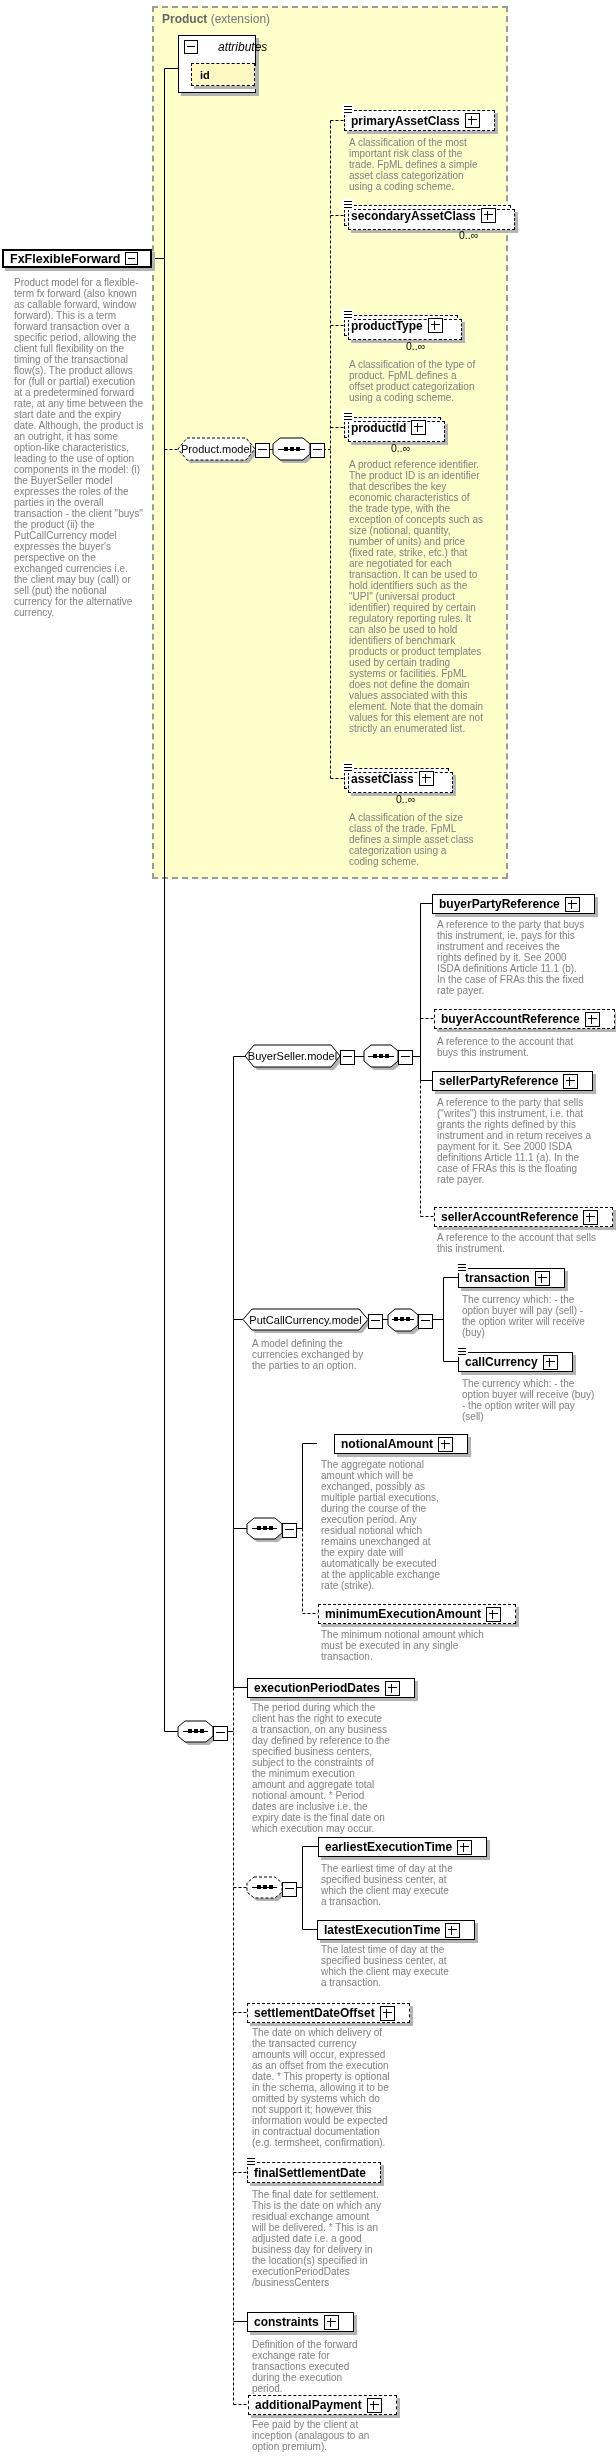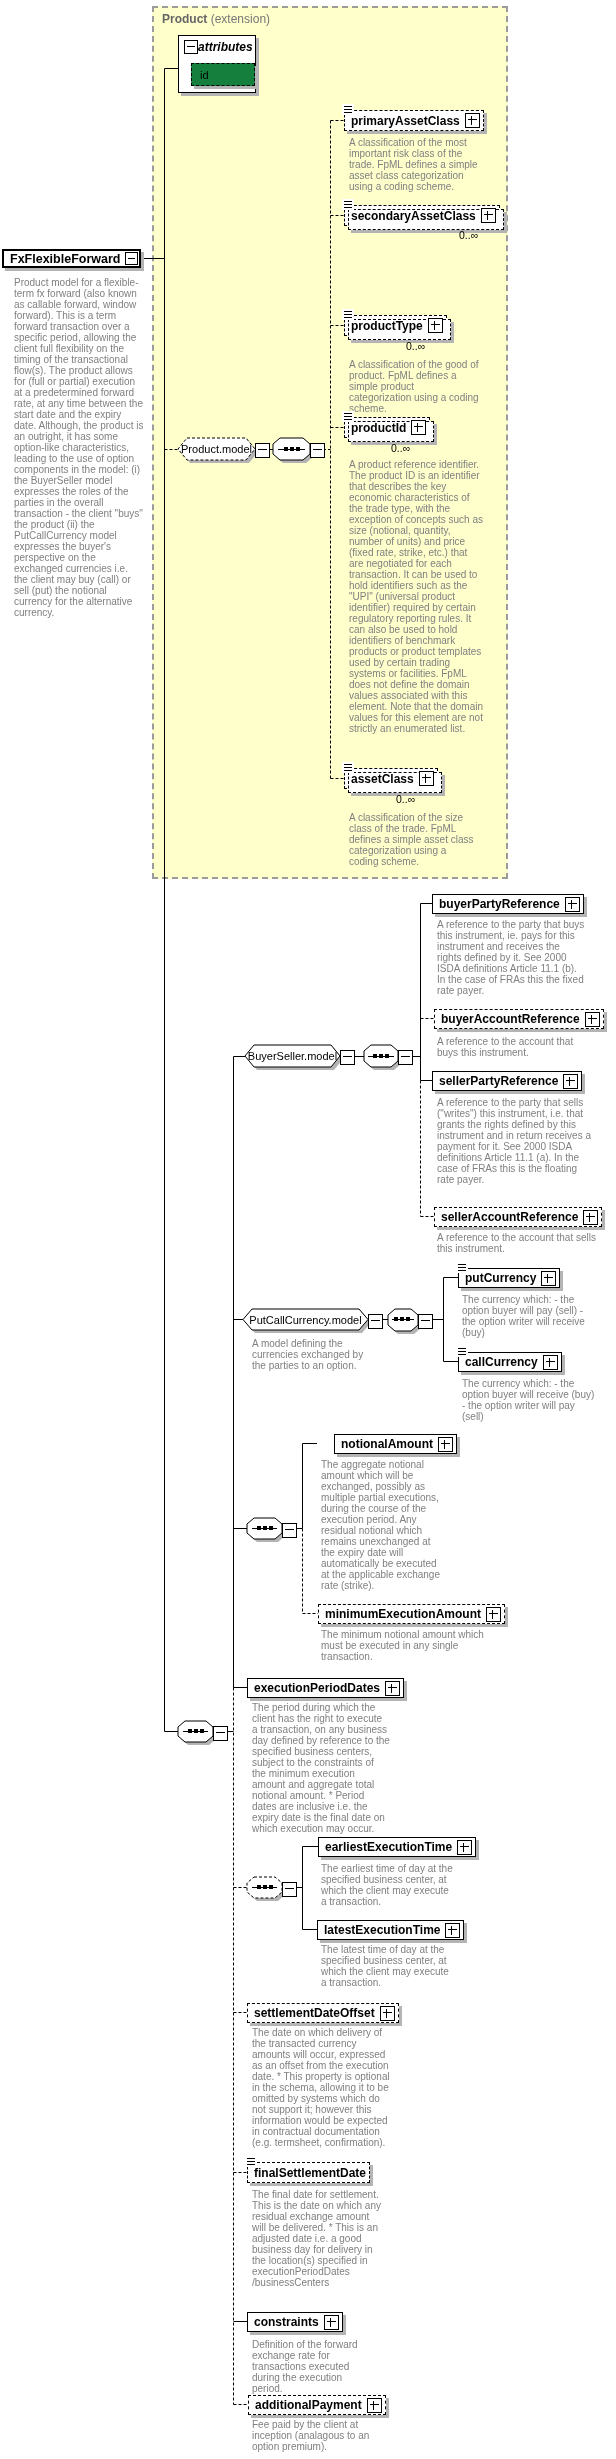--- a/index.html
+++ b/index.html
@@ -12,21 +12,21 @@
     position:absolute; left:152px; top:6px; width:352px; height:869px;
     background:#ffffcc; border:2px dashed #9b9b9b; z-index:1;
   }
   .ext-label { position:absolute; left:8px; top:4px; font-size:12px; color:#777; }
   .ext-label b { color:#666; }
   
   #wires { position:absolute; left:0; top:0; z-index:2; pointer-events:none; }
   
   .el {
     position:absolute; height:18px; background:#fff; border:1px solid #000;
-    display:flex; align-items:center; padding:0 3px 0 6px;
+    display:flex; align-items:center; padding:0 14px 0 6px;
     box-shadow:3px 3px 0 #b4b4b4; z-index:3; white-space:nowrap;
   }
   .el .lbl { font-weight:bold; font-size:12px; color:#000; }
   .el.dash { border-style:dashed; }
   .el.root { border-width:2px; height:15px; width:126px;text-align:center; }
   
   .el.stacked { box-shadow:none; }
   .el.stacked::after {
     content:""; position:absolute; left:3px; top:3px; width:100%; height:100%;
     border:1px dashed #000; background:#fff; z-index:-1;
@@ -56,28 +56,28 @@
   
   .hexlbl {
     position:absolute; z-index:3; font-size:11px; color:#000;
     display:flex; align-items:center; justify-content:center; white-space:nowrap;
   }
   
   .attrs {
     position:absolute; left:178px; top:35px; width:76px; height:56px;
     background:#fff; border:1px solid #000; box-shadow:3px 3px 0 #b4b4b4; z-index:3;
   }
-  .attrs .hd { display:flex; align-items:center; gap:0; padding:4px 0 0 5px;font-weight:bold; }
+  .attrs .hd { display:flex; align-items:center; gap:20px; padding:4px 0 0 5px; }
   .attrs .hd .t { font-style:italic; font-size:12px; }
   .attrs .tgl { margin:0; width:12px; height:12px; }
   .idbox {
     position:absolute; left:12px; top:27px; width:54px; height:21px;
-    background:#15803d; border:1px dashed #000; box-shadow:3px 3px 0 #b4b4b4;
+    background:#fef9c3; border:1px dashed #000; box-shadow:3px 3px 0 #b4b4b4;
     display:flex; align-items:center; padding-left:8px;
-    font-weight:normal; font-size:11px;
+    font-weight:bold; font-size:11px;
   }
 </style>
 </head>
 <body>
 
 <div id="stage">
 
   <div class="ext-box">
     <div class="ext-label">
       <b>Product</b>
@@ -237,21 +237,21 @@
     <span class="tgl plus"></span>
   </div>
   <div class="occurs" style="left:459px;top:229px">0..∞</div>
 
   <div class="el dash stacked" style="left:344px;top:315px;height:19px">
     <span class="doc-icon"></span>
     <span class="lbl">productType</span>
     <span class="tgl plus"></span>
   </div>
   <div class="occurs" style="left:406px;top:340px">0..∞</div>
-  <div class="doc" style="left:349px;top:359px;width:130px">A classification of the good of product. FpML defines a simple product categorization using a coding scheme.</div>
+  <div class="doc" style="left:349px;top:359px;width:130px">A classification of the type of product. FpML defines a offset product categorization using a coding scheme.</div>
 
   <div class="el dash stacked" style="left:344px;top:417px;height:19px">
     <span class="doc-icon"></span>
     <span class="lbl">productId</span>
     <span class="tgl plus"></span>
   </div>
   <div class="occurs" style="left:391px;top:442px">0..∞</div>
   <div class="doc" style="left:349px;top:459px;width:135px">A product reference identifier. The product ID is an identifier that describes the key economic characteristics of the trade type, with the exception of concepts such as size (notional, quantity, number of units) and price (fixed rate, strike, etc.) that are negotiated for each transaction. It can be used to hold identifiers such as the "UPI" (universal product identifier) required by certain regulatory reporting rules. It can also be used to hold identifiers of benchmark products or product templates used by certain trading systems or facilities. FpML does not define the domain values associated with this element. Note that the domain values for this element are not strictly an enumerated list.</div>
 
   <div class="el dash stacked" style="left:344px;top:768px;height:19px">
@@ -281,21 +281,21 @@
   <div class="doc" style="left:437px;top:1097px;width:158px">A reference to the party that sells ("writes") this instrument, i.e. that grants the rights defined by this instrument and in return receives a payment for it. See 2000 ISDA definitions Article 11.1 (a). In the case of FRAs this is the floating rate payer.</div>
 
   <div class="el dash" style="left:434px;top:1207px">
     <span class="lbl">sellerAccountReference</span>
     <span class="tgl plus"></span>
   </div>
   <div class="doc" style="left:437px;top:1232px;width:168px">A reference to the account that sells this instrument.</div>
 
   <div class="el" style="left:458px;top:1268px">
     <span class="doc-icon"></span>
-    <span class="lbl">putCurrency</span>
+    <span class="lbl">transaction</span>
     <span class="tgl plus"></span>
   </div>
   <div class="doc" style="left:462px;top:1294px;width:135px">The currency which: - the option buyer will pay (sell) - the option writer will receive (buy)</div>
 
   <div class="el" style="left:458px;top:1352px">
     <span class="doc-icon"></span>
     <span class="lbl">callCurrency</span>
     <span class="tgl plus"></span>
   </div>
   <div class="doc" style="left:462px;top:1378px;width:135px">The currency which: - the option buyer will receive (buy) - the option writer will pay (sell)</div>

